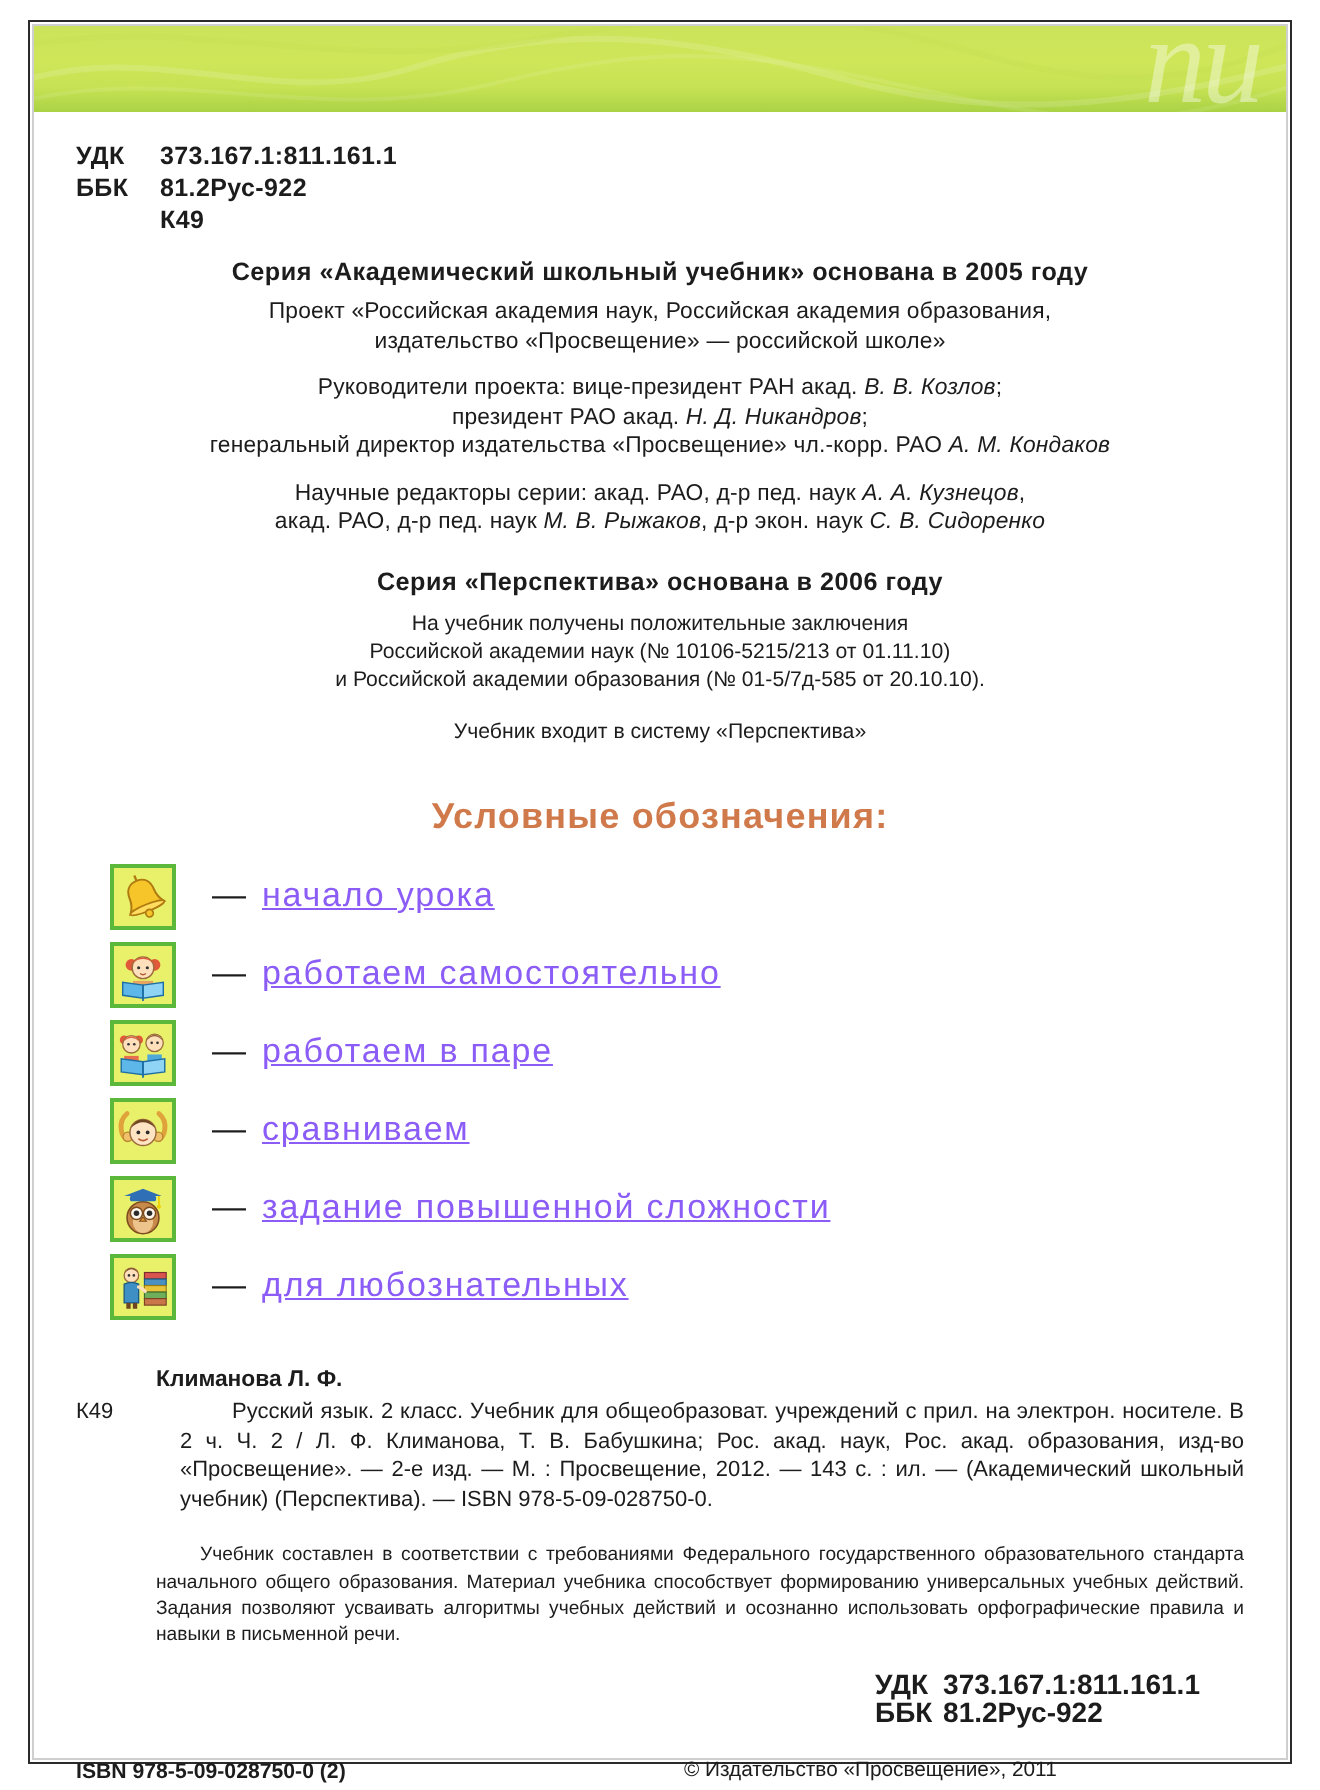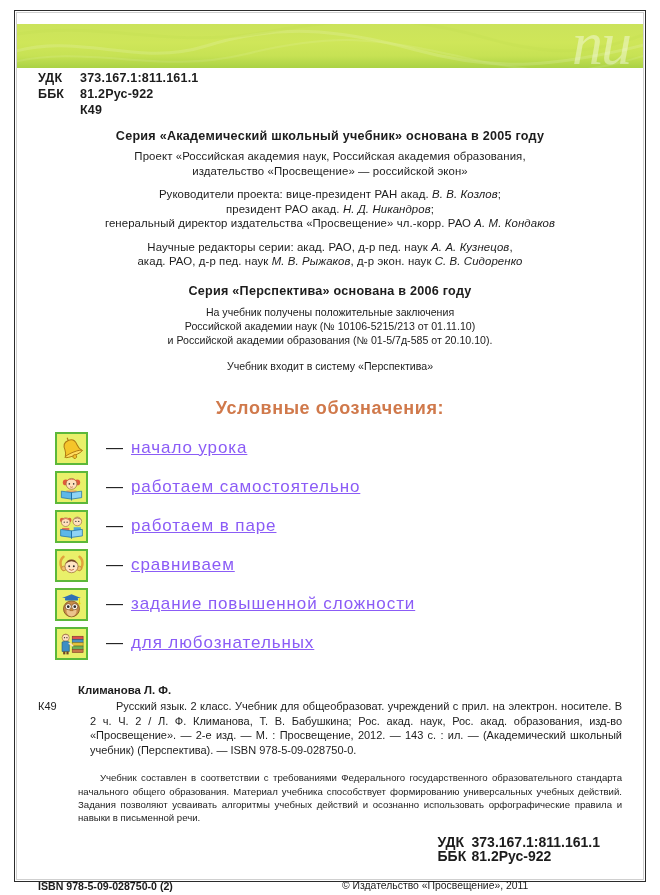--- a/index.html
+++ b/index.html
@@ -37,21 +37,21 @@
     height: 868px;
     border: 1px solid #cfcfcf;
     box-sizing: border-box;
     pointer-events: none;
   }
 
   
   .topband {
     position: absolute;
     left: 16px;
-    top: 24px;
+    top: 12px;
     width: 628px;
     height: 44px;
     background:
       linear-gradient(180deg, #cbe35b 0%, #cfe659 42%, #c7e254 72%, #aad245 100%);
     overflow: hidden;
   }
   .topband .watermark {
     position: absolute;
     right: 14px;
     top: -16px;
@@ -276,21 +276,21 @@
         <div class="clabel">ББК</div>
         <div class="cval">81.2Рус-922</div>
       </div>
       <div class="conly">К49</div>
     </div>
 
     <div class="series-title">Серия «Академический школьный учебник» основана в 2005 году</div>
 
     <div class="centered-block">
       <div>Проект «Российская академия наук, Российская академия образования,</div>
-      <div>издательство «Просвещение» — российской экон»</div>
+      <div>издательство «Просвещение» — российской школе»</div>
     </div>
 
     <div class="centered-block tight">
       <div><span>Руководители проекта: вице-президент РАН акад. </span><i>В. В. Козлов</i><span>;</span></div>
       <div><span>президент РАО акад. </span><i>Н. Д. Никандров</i><span>;</span></div>
       <div><span>генеральный директор издательства «Просвещение» чл.-корр. РАО </span><i>А. М. Кондаков</i></div>
     </div>
 
     <div class="centered-block tight">
       <div><span>Научные редакторы серии: акад. РАО, д-р пед. наук </span><i>А. А. Кузнецов</i><span>,</span></div>

